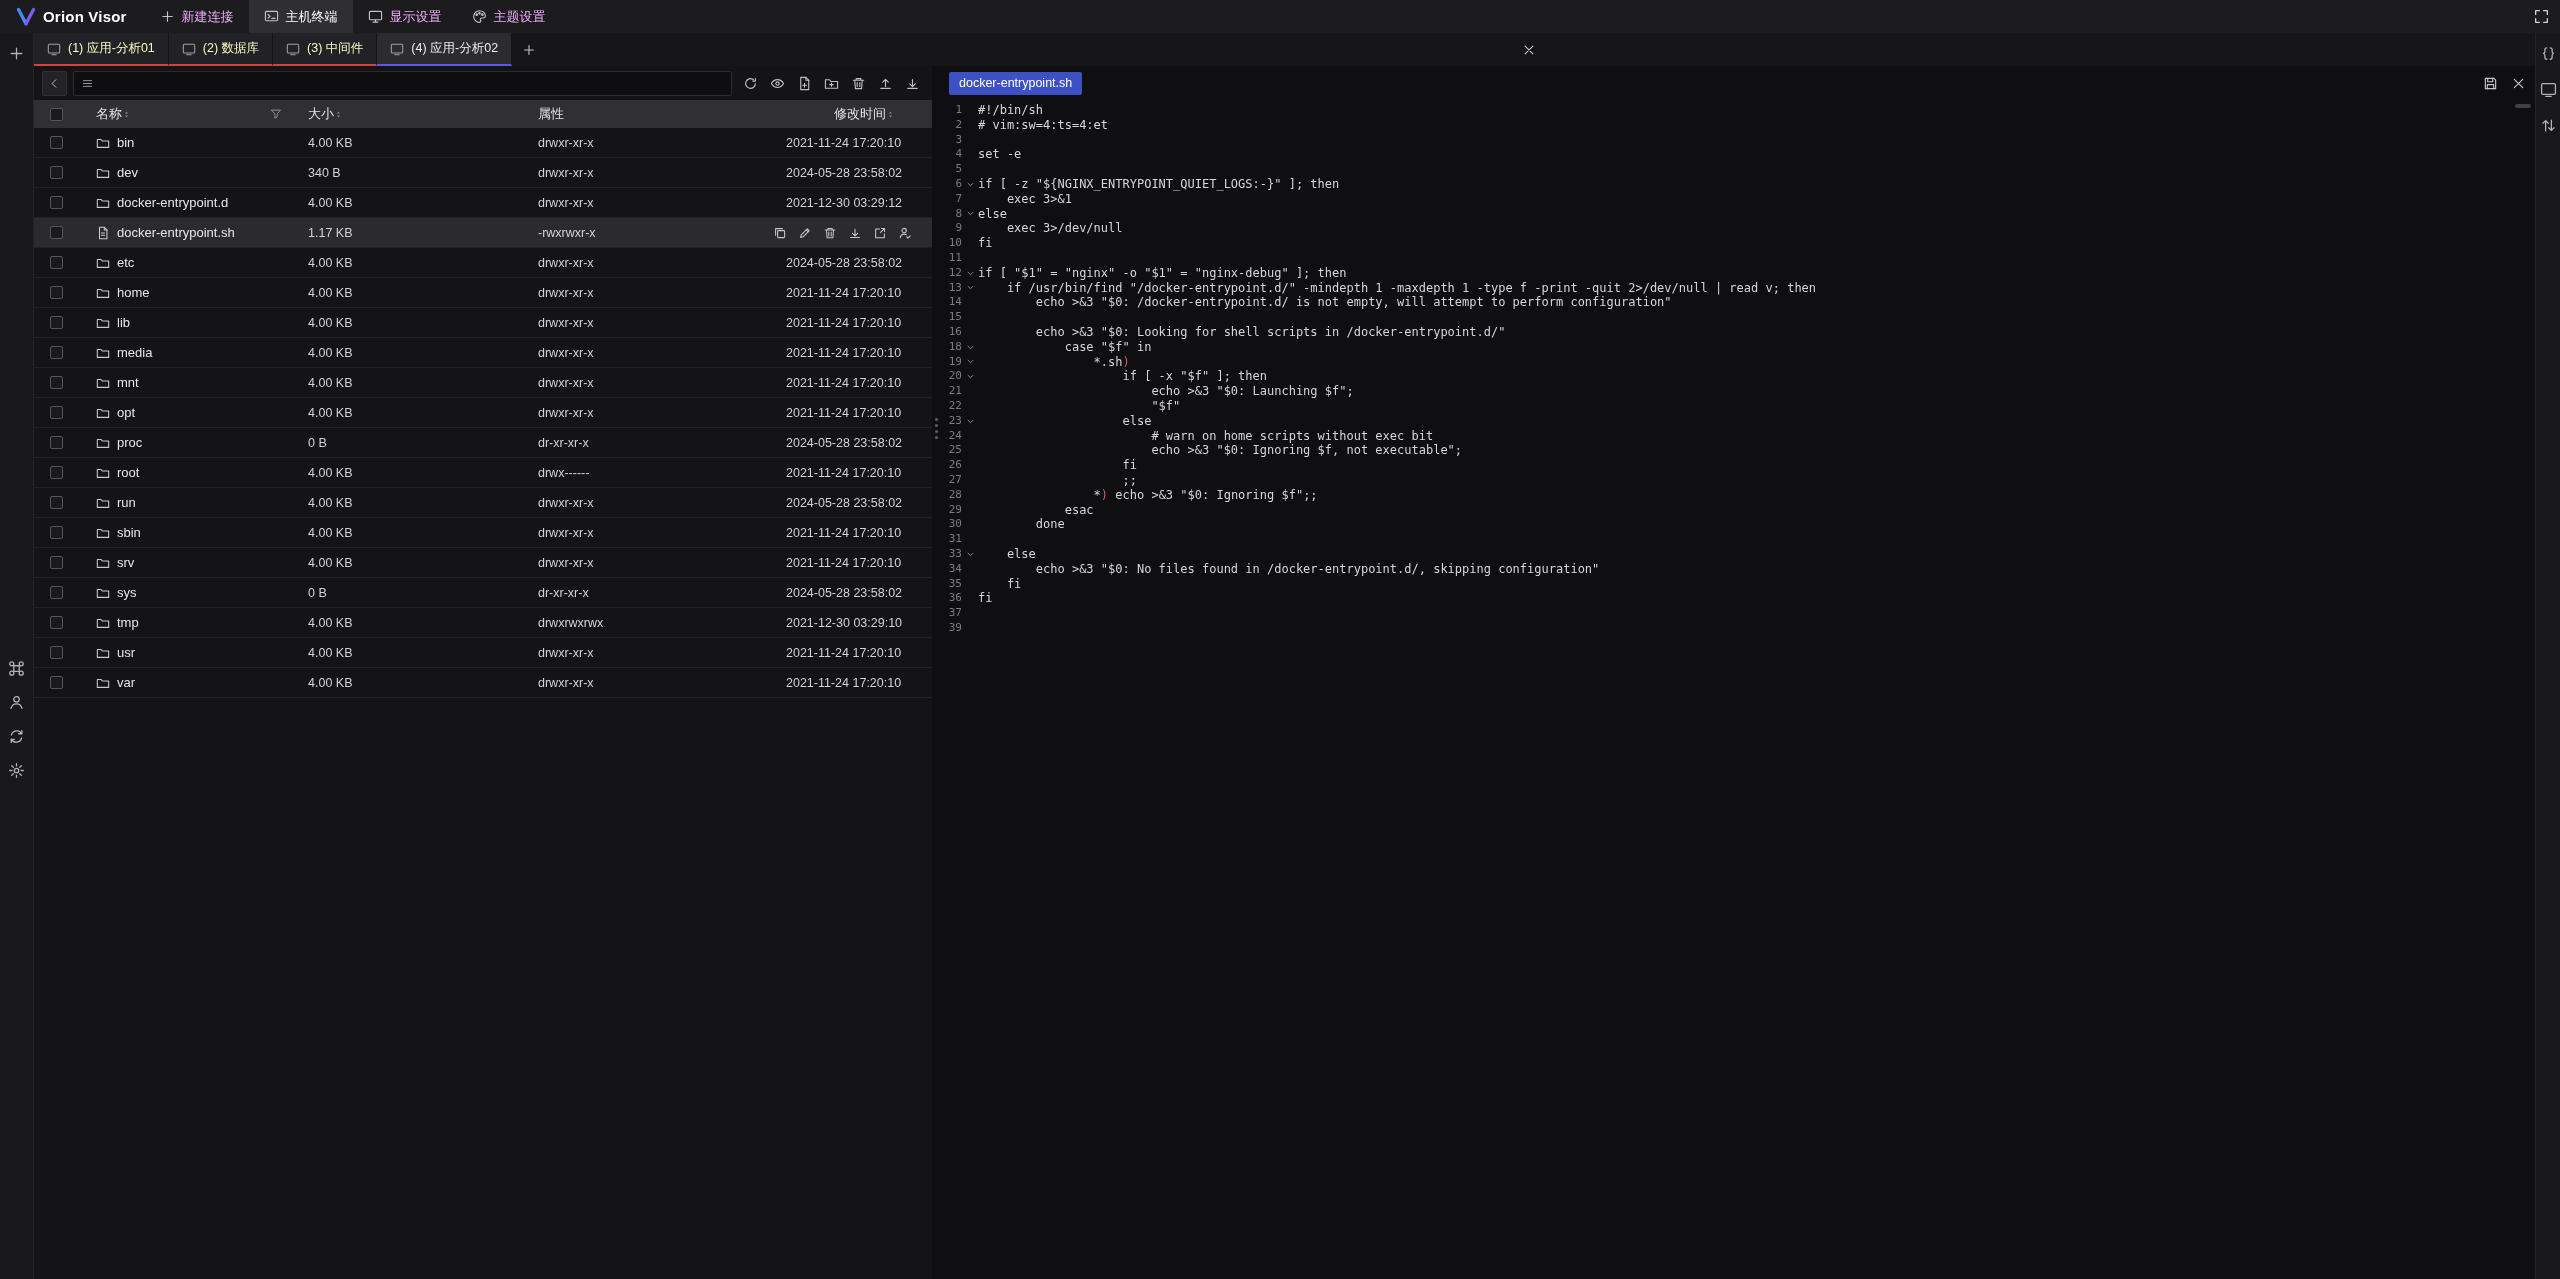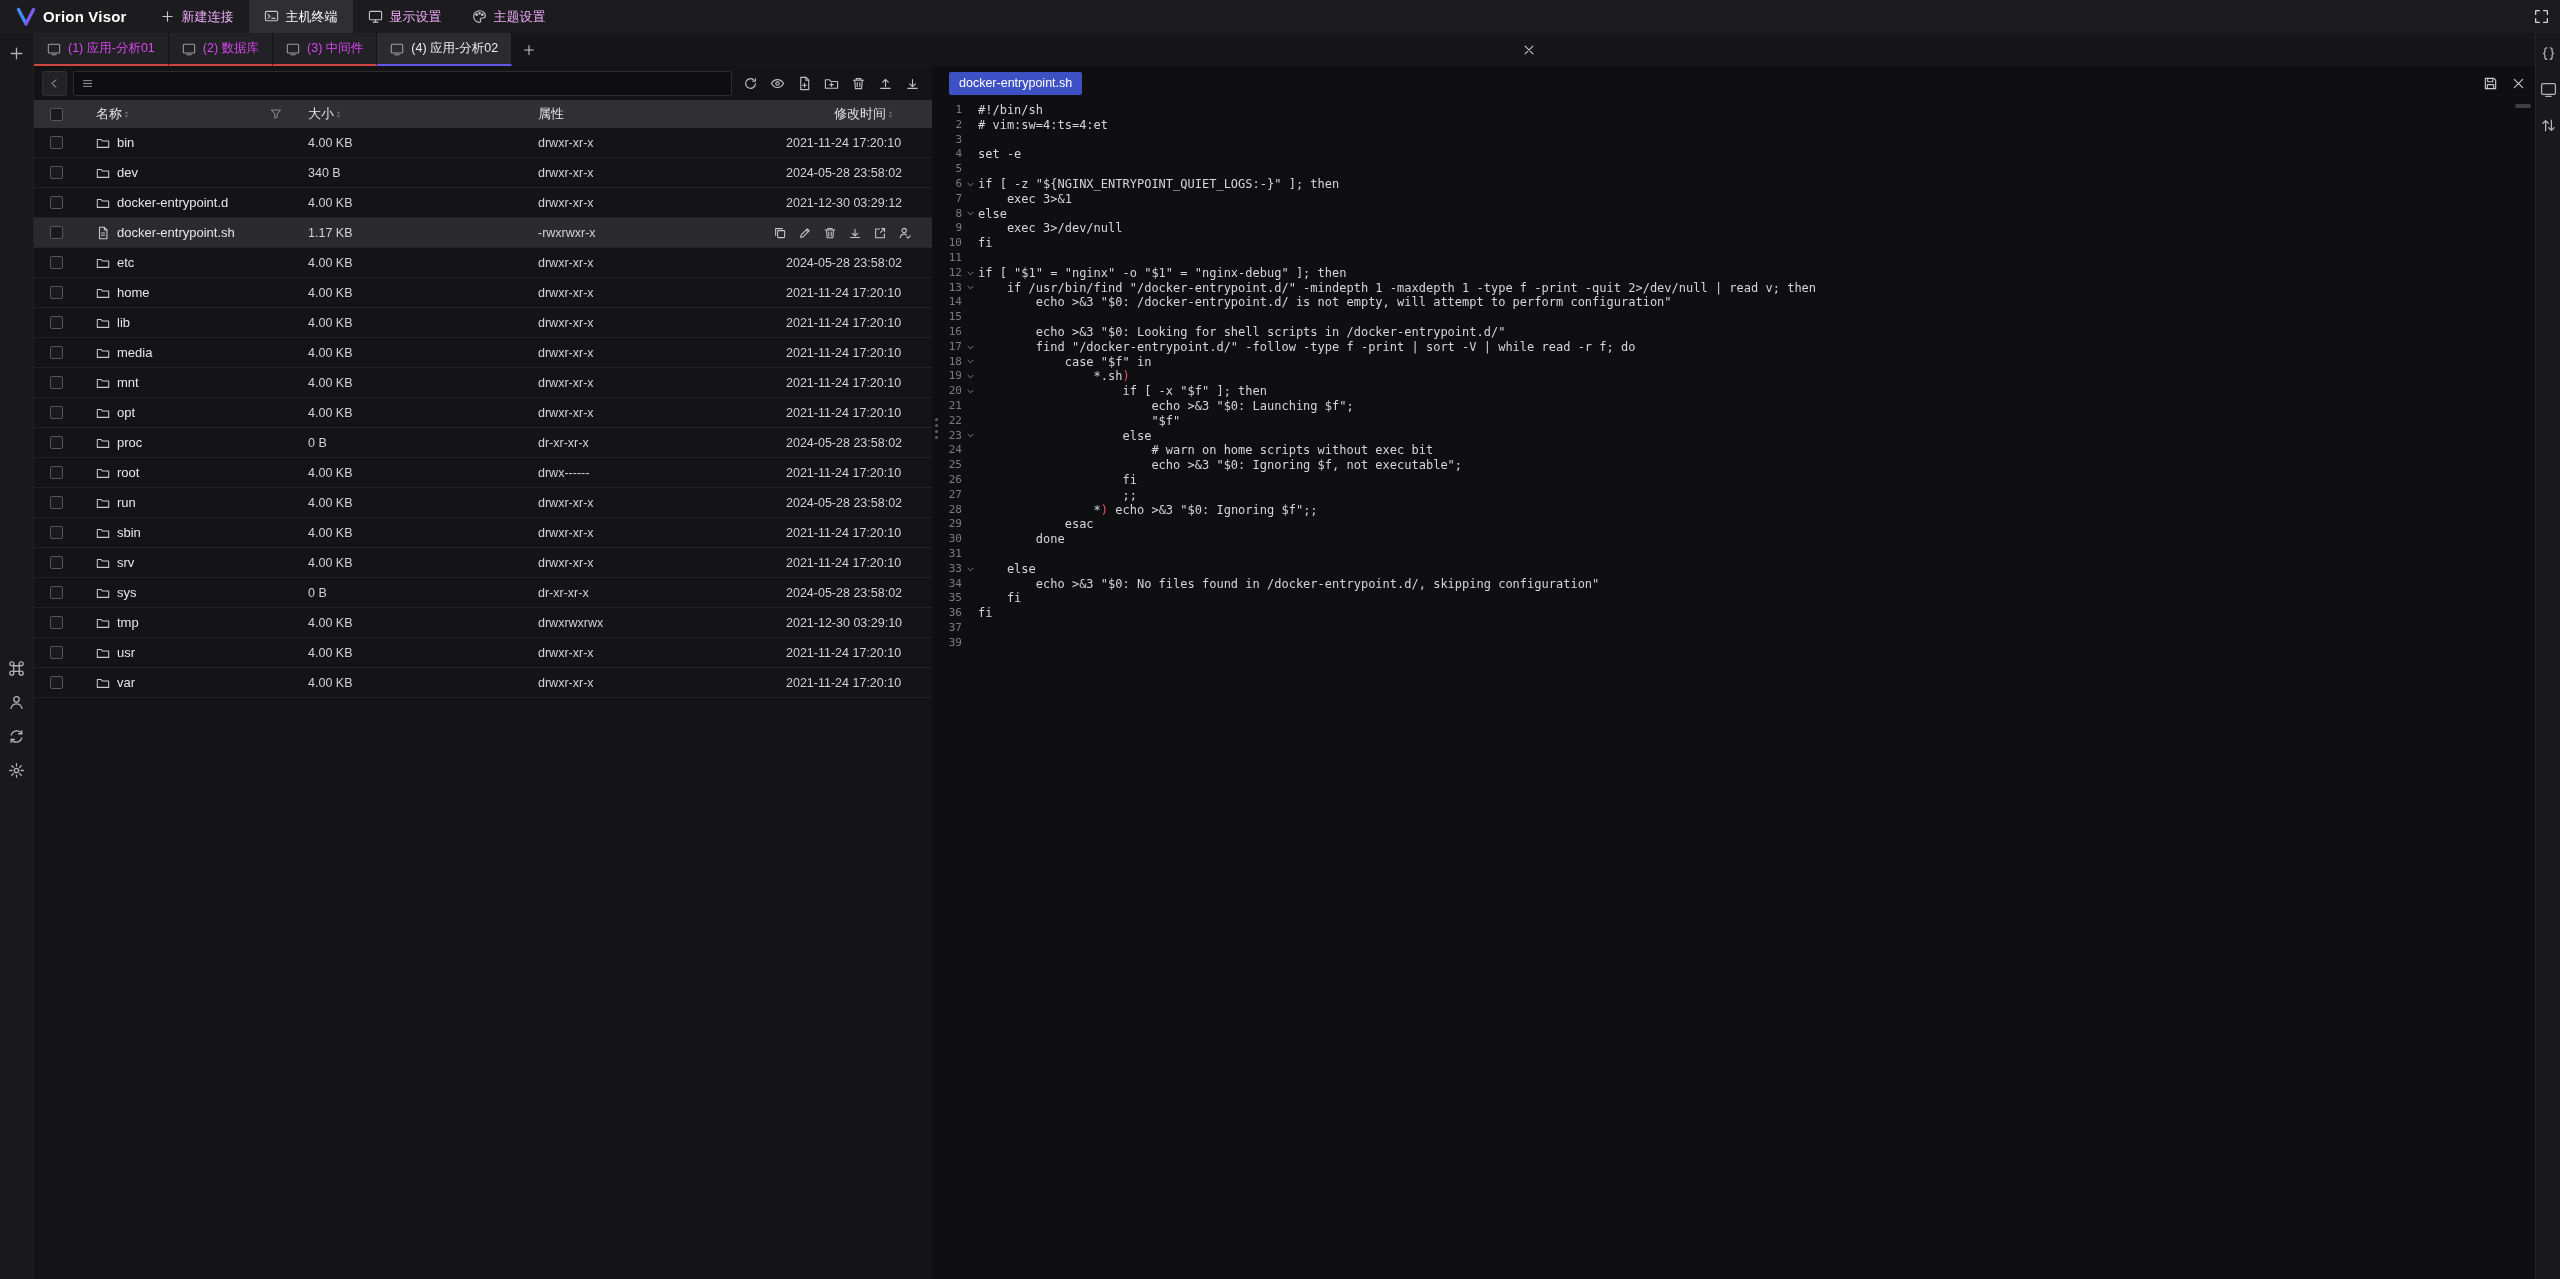--- a/index.html
+++ b/index.html
@@ -34,21 +34,21 @@
   .right-rail{ flex:0 0 25px; width:25px; background:#19191c; border-left:1px solid #242428;
                display:flex; flex-direction:column; align-items:center; gap:19px; padding-top:12px; }
   .rail-ic{ width:17px; height:17px; color:#b2b2b9; cursor:pointer; }
   .rail-bottom{ display:flex; flex-direction:column; gap:17px; margin-top:598px; align-items:center; }
 
   .main-col{ flex:1; display:flex; flex-direction:column; min-width:0; }
 
   
   .tabbar{ flex:0 0 33px; height:33px; background:#161618; display:flex; align-items:stretch;
            position:relative; }
-  .tab{ display:flex; align-items:center; gap:7px; padding:0 13px; font-size:12.5px; color:#d946ef;
+  .tab{ display:flex; align-items:center; gap:7px; padding:0 13px; font-size:12.5px; color:#fef9c3;
         background:#222226; border-right:1px solid #141416; border-bottom:2px solid transparent;
         cursor:pointer; white-space:nowrap; }
   .tab.closed{ border-bottom-color:#d0453f; }
   .tab.active{ background:#2b2b30; color:#ececf0; border-bottom-color:#6157e8; }
   .tab .ic{ width:14px; height:14px; color:#9fa0a6; }
   .tab-add{ width:34px; display:flex; align-items:center; justify-content:center; color:#c6c6cb;
             cursor:pointer; }
   .tab-add .ic{ width:14px; height:14px; }
   .tab-close-float{ position:absolute; left:1480px; top:0; height:33px; width:30px; display:flex;
                     align-items:center; justify-content:center; color:#c9c9ce; cursor:pointer; }
@@ -841,29 +841,20 @@
                 <span class="ln">15</span>
                 <span class="fold"></span>
                 <pre></pre>
               </div>
               <div class="cl">
                 <span class="ln">16</span>
                 <span class="fold"></span>
                 <pre>        echo &gt;&amp;3 "$0: Looking for shell scripts in /docker-entrypoint.d/"</pre>
               </div>
               <div class="cl">
-                <span class="ln">17</span>
-                <span class="fold">
-                  <svg viewBox="0 0 16 16">
-                    <path d="M3.5 5.8L8 10.3l4.5-4.5"></path>
-                  </svg>
-                </span>
-                <pre>        find "/docker-entrypoint.d/" -follow -type f -print | sort -V | while read -r f; do</pre>
-              </div>
-              <div class="cl">
                 <span class="ln">18</span>
                 <span class="fold">
                   <svg viewBox="0 0 16 16">
                     <path d="M3.5 5.8L8 10.3l4.5-4.5"></path>
                   </svg>
                 </span>
                 <pre>            case "$f" in</pre>
               </div>
               <div class="cl">
                 <span class="ln">19</span>

